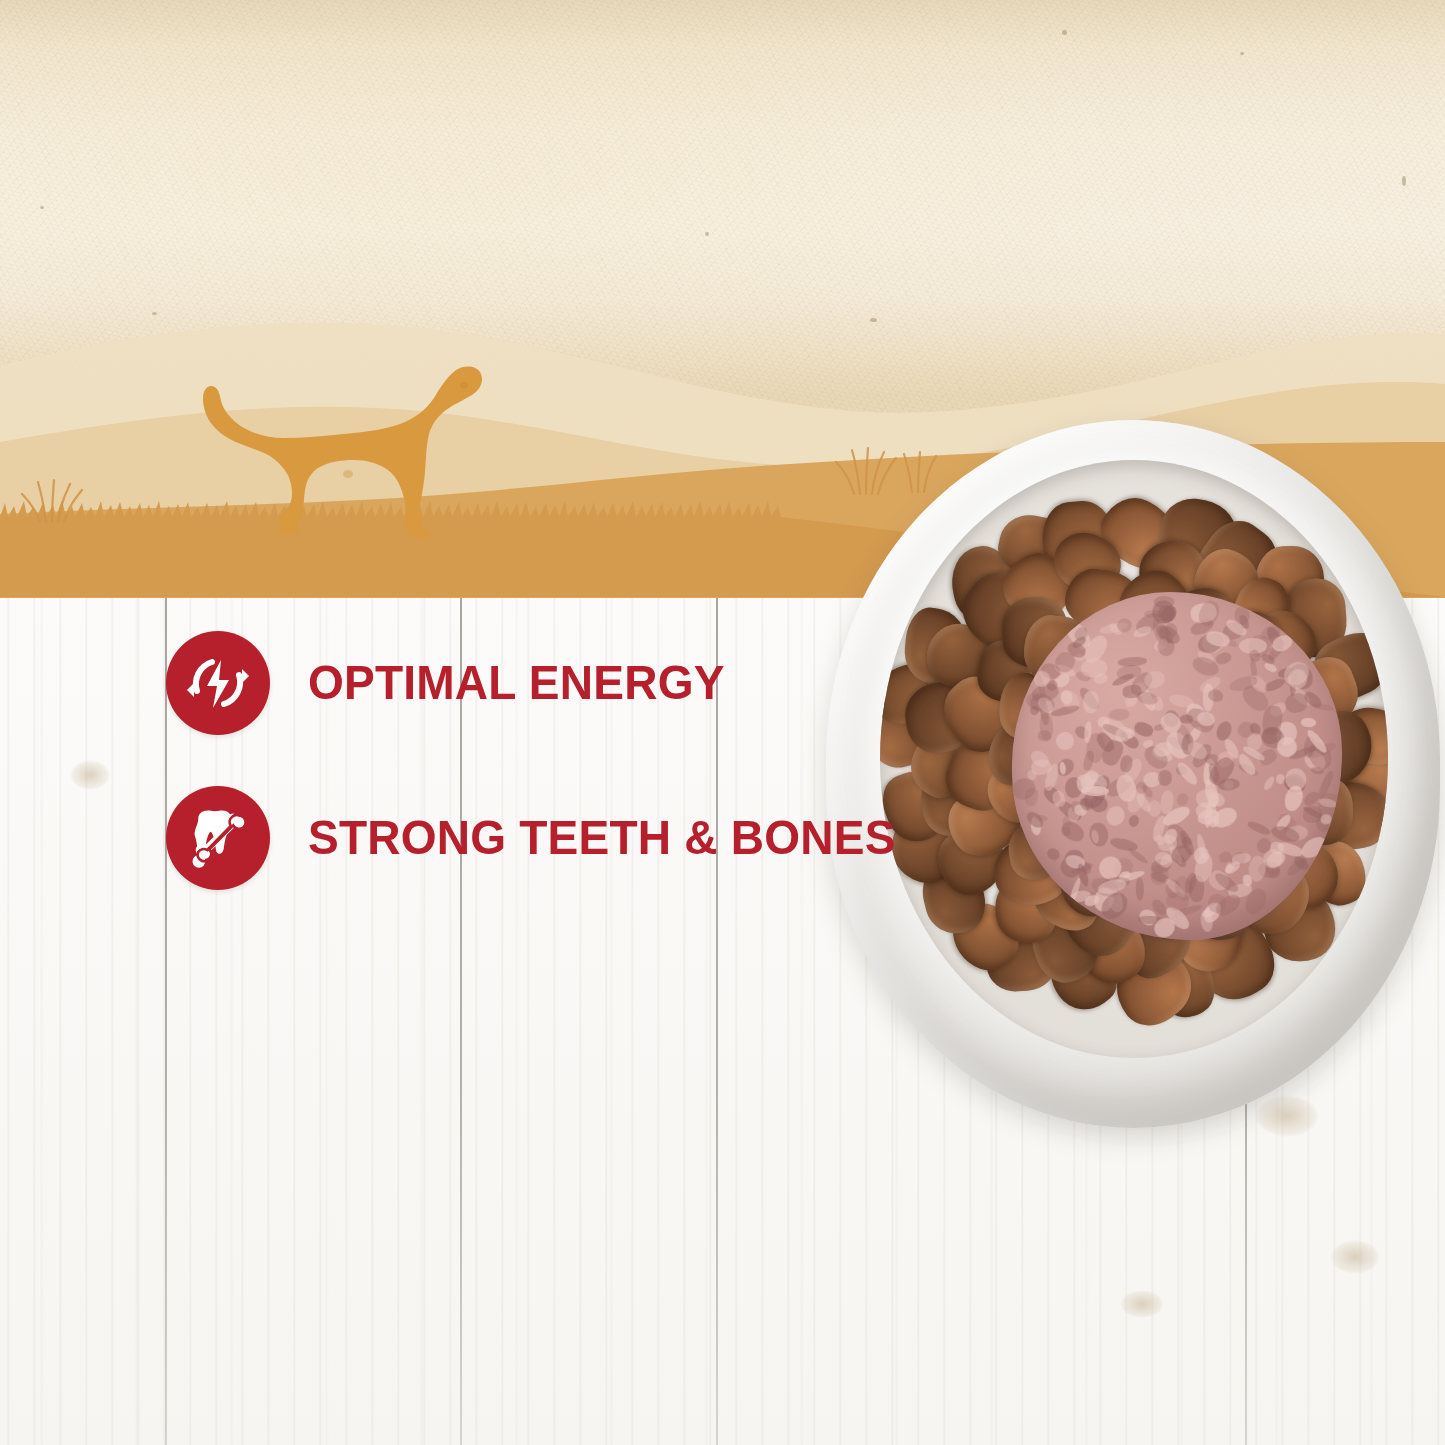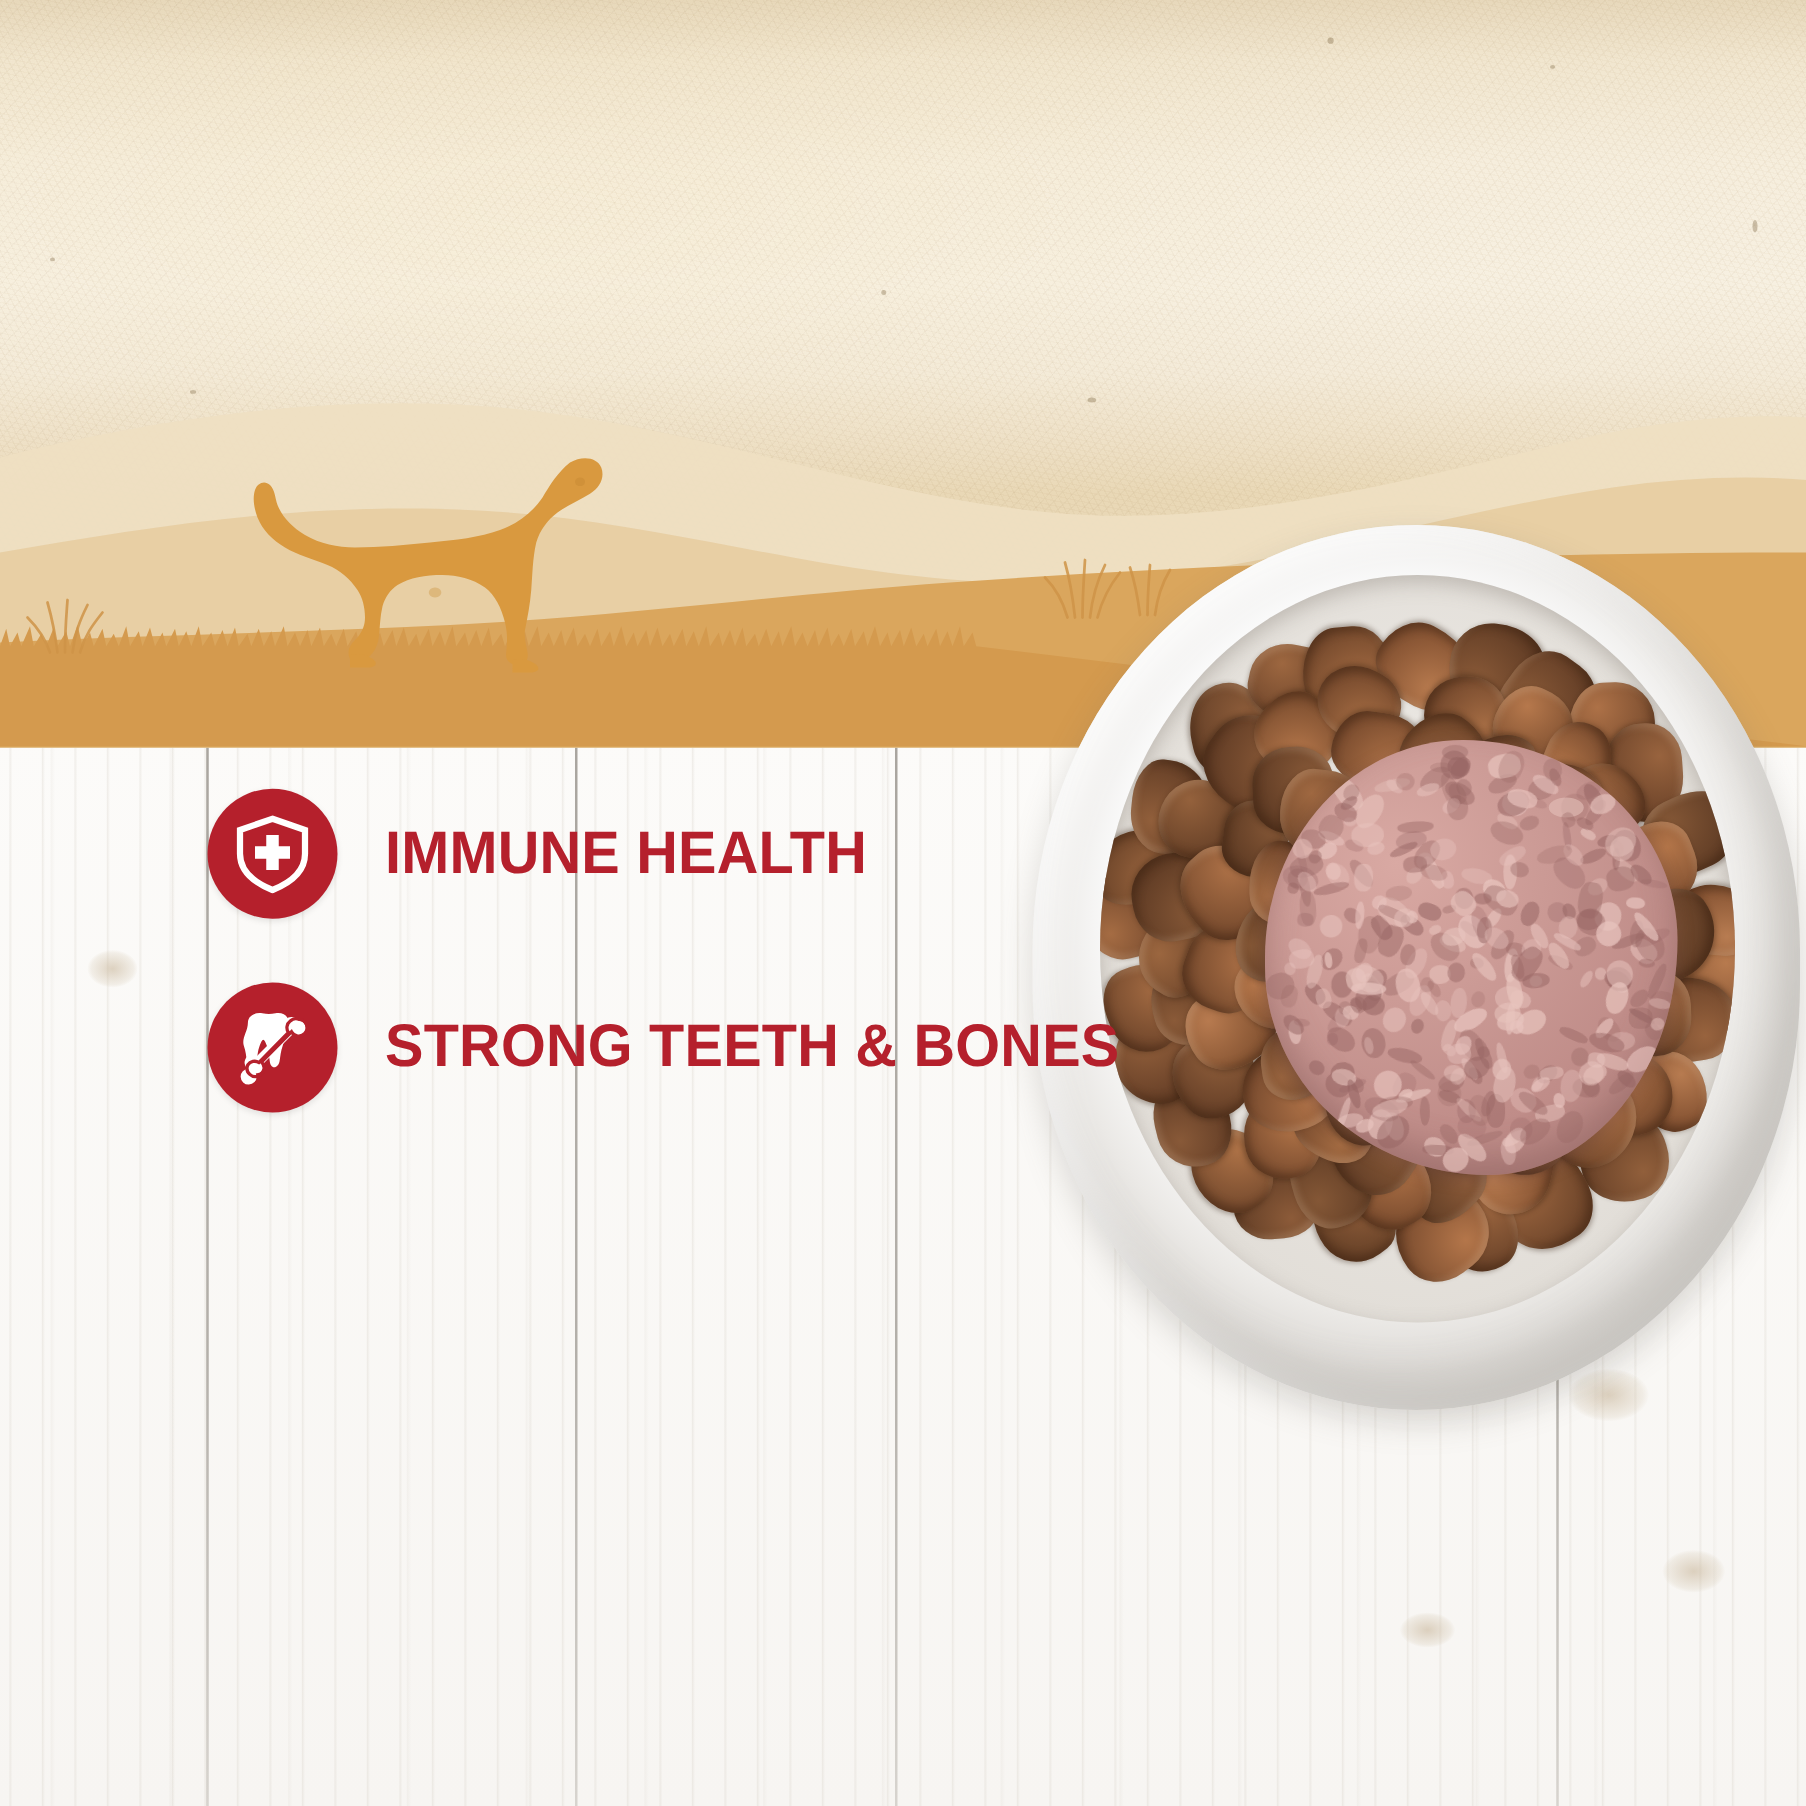--- a/index.html
+++ b/index.html
@@ -669,32 +669,37 @@
           <div class="pate-grain" style="left: 201.2px; top: 285.1px; width: 26.7px; height: 11.4px; background: rgba(150, 100, 98, 0.41); border-radius: 49%; transform: rotate(36deg); filter: blur(0.6px);"></div>
           <div class="pate-grain" style="left: 153.8px; top: 300px; width: 23.4px; height: 19.3px; background: rgba(150, 100, 98, 0.23); border-radius: 66%; transform: rotate(9deg); filter: blur(0.6px);"></div>
           <div class="pate-grain" style="left: 269px; top: 198.1px; width: 25.8px; height: 16.7px; background: rgba(232, 196, 190, 0.7); border-radius: 59%; transform: rotate(107deg); filter: blur(0.6px);"></div>
           <div class="pate-grain" style="left: 47.9px; top: 98.9px; width: 13.5px; height: 11.5px; background: rgba(232, 196, 190, 0.67); border-radius: 58%; transform: rotate(74deg); filter: blur(0.6px);"></div>
         </div>
     </div>
   </div>
 
   <div class="features">
 
-
-
-
     <div class="feature">
       <div class="badge">
-        <svg width="70" height="70" viewBox="0 0 70 70">
-          <path fill="none" stroke="#ffffff" stroke-width="5" d="M35,7 L61,16 L61,35 C61,49 50,58 35,64 C20,58 9,49 9,35 L9,16 Z"></path>
-          <path fill="#ffffff" d="M30,20 h10 v9 h9 v10 h-9 v9 h-10 v-9 h-9 v-10 h9 Z"></path>
+        <svg width="72" height="72" viewBox="0 0 72 72">
+          <g fill="none" stroke="#ffffff" stroke-width="6" stroke-linecap="round">
+            <path d="M15,44 A23,23 0 0 1 30,15"></path>
+            <path d="M57,28 A23,23 0 0 1 42,57"></path>
+          </g>
+          <path fill="#ffffff" d="M12,36 l0,14 -7,-7 Z"></path>
+          <path fill="#ffffff" d="M60,36 l0,-14 7,7 Z"></path>
+          <path fill="#ffffff" d="M39,13 L25,39 h10 l-4,22 16,-28 H37 Z"></path>
         </svg>
       </div>
-      <div class="feature-label">IMMUNE HEALTH</div>
+      <div class="feature-label">OPTIMAL ENERGY</div>
     </div>
+
+
+
 
     <div class="feature">
       <div class="badge">
         <svg width="72" height="72" viewBox="0 0 72 72">
 
           <path fill="#ffffff" d="M16,17 C16,11 22,8 28,9 c4,0.8 7,0.8 11,0 C45,8 50,11 50,17 c0,7 -3,13 -5,19 c-1.6,4.6 -2,9 -2.6,13 C41.8,52 40,54 38,54 c-2.2,0 -3.4,-2 -3.8,-5 c-0.5,-4 -0.8,-9 -2.4,-13 c-1,-2.6 -2,-5 -3,-5 c-1,0 -2,2.4 -3,5 c-1.6,4 -1.9,9 -2.4,13 C22.9,52 21.7,54 19.6,54 c-2,0 -3.8,-2 -4.4,-5 C14.6,45 14.2,40.6 12.6,36 C10.6,30 16,24 16,17 Z" transform="translate(0,-1) scale(0.96) translate(1,1)"></path>
 
           <g transform="translate(0,0)">
             <path fill="#ffffff" d="
               M56.5,14.5 a6.4,6.4 0 1,1 -9.4,8.2

